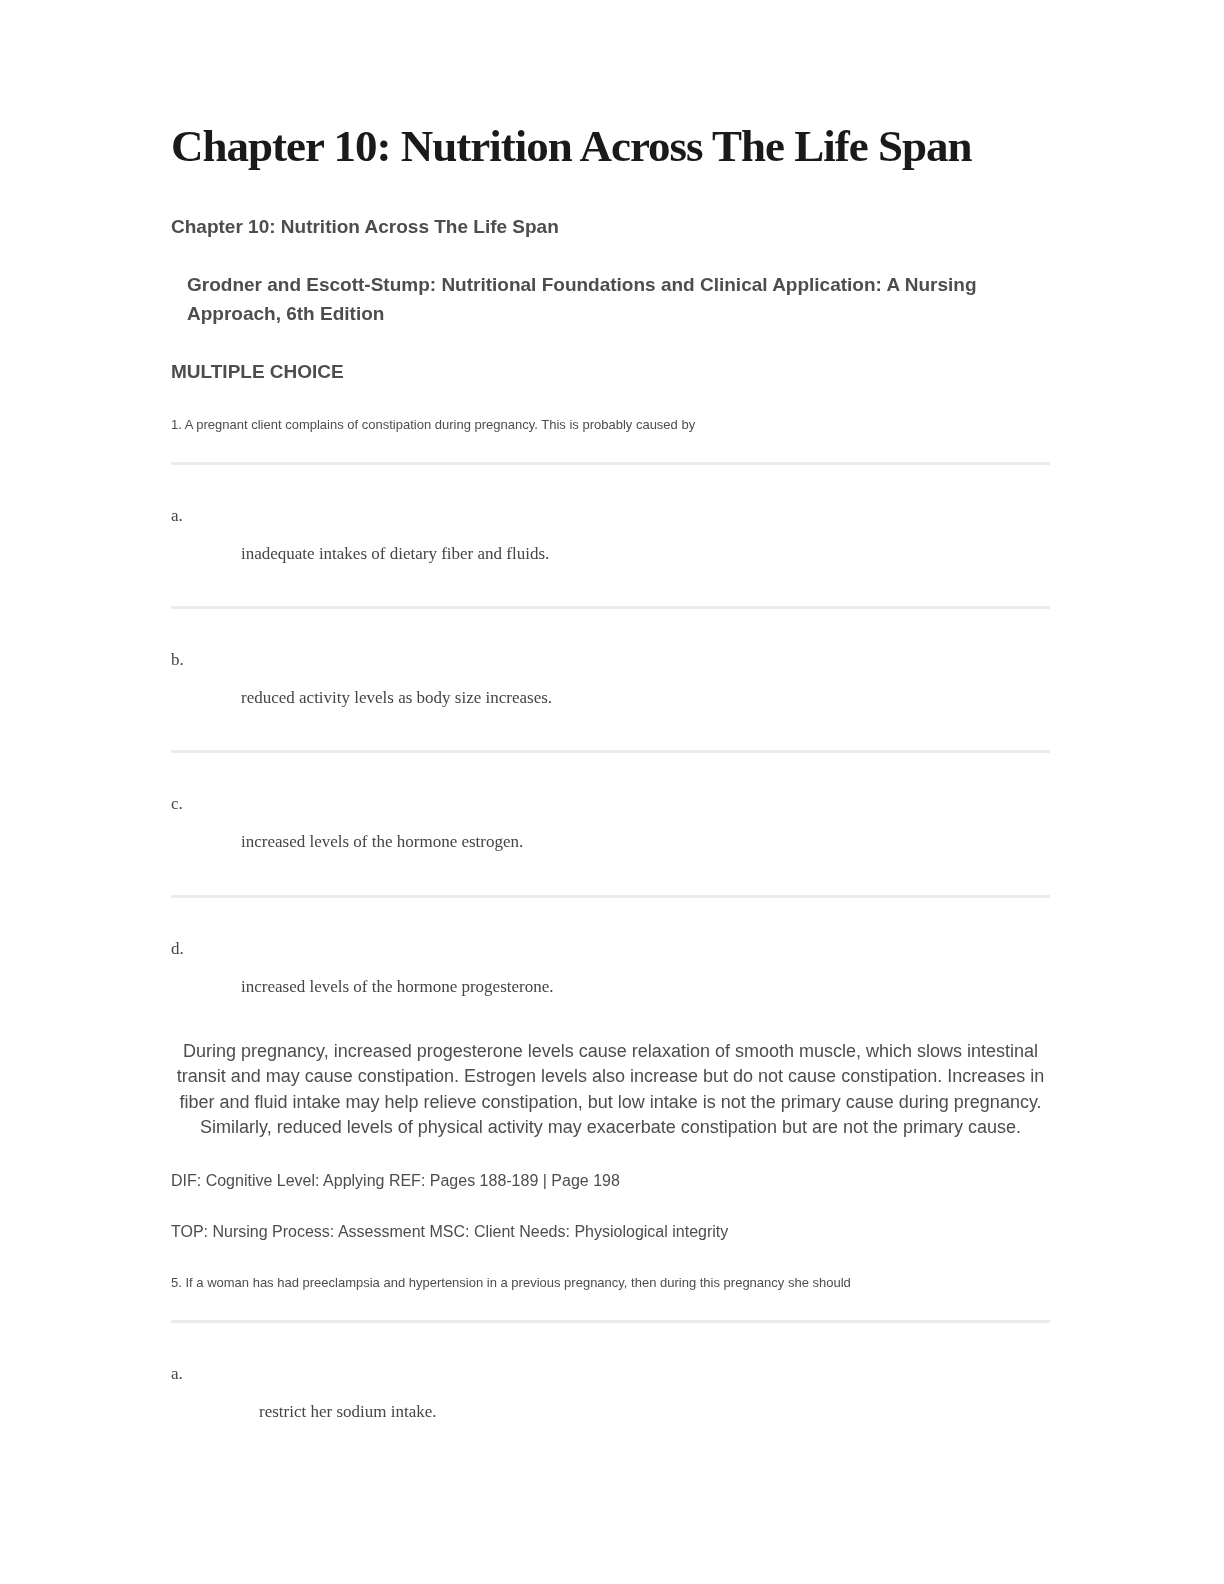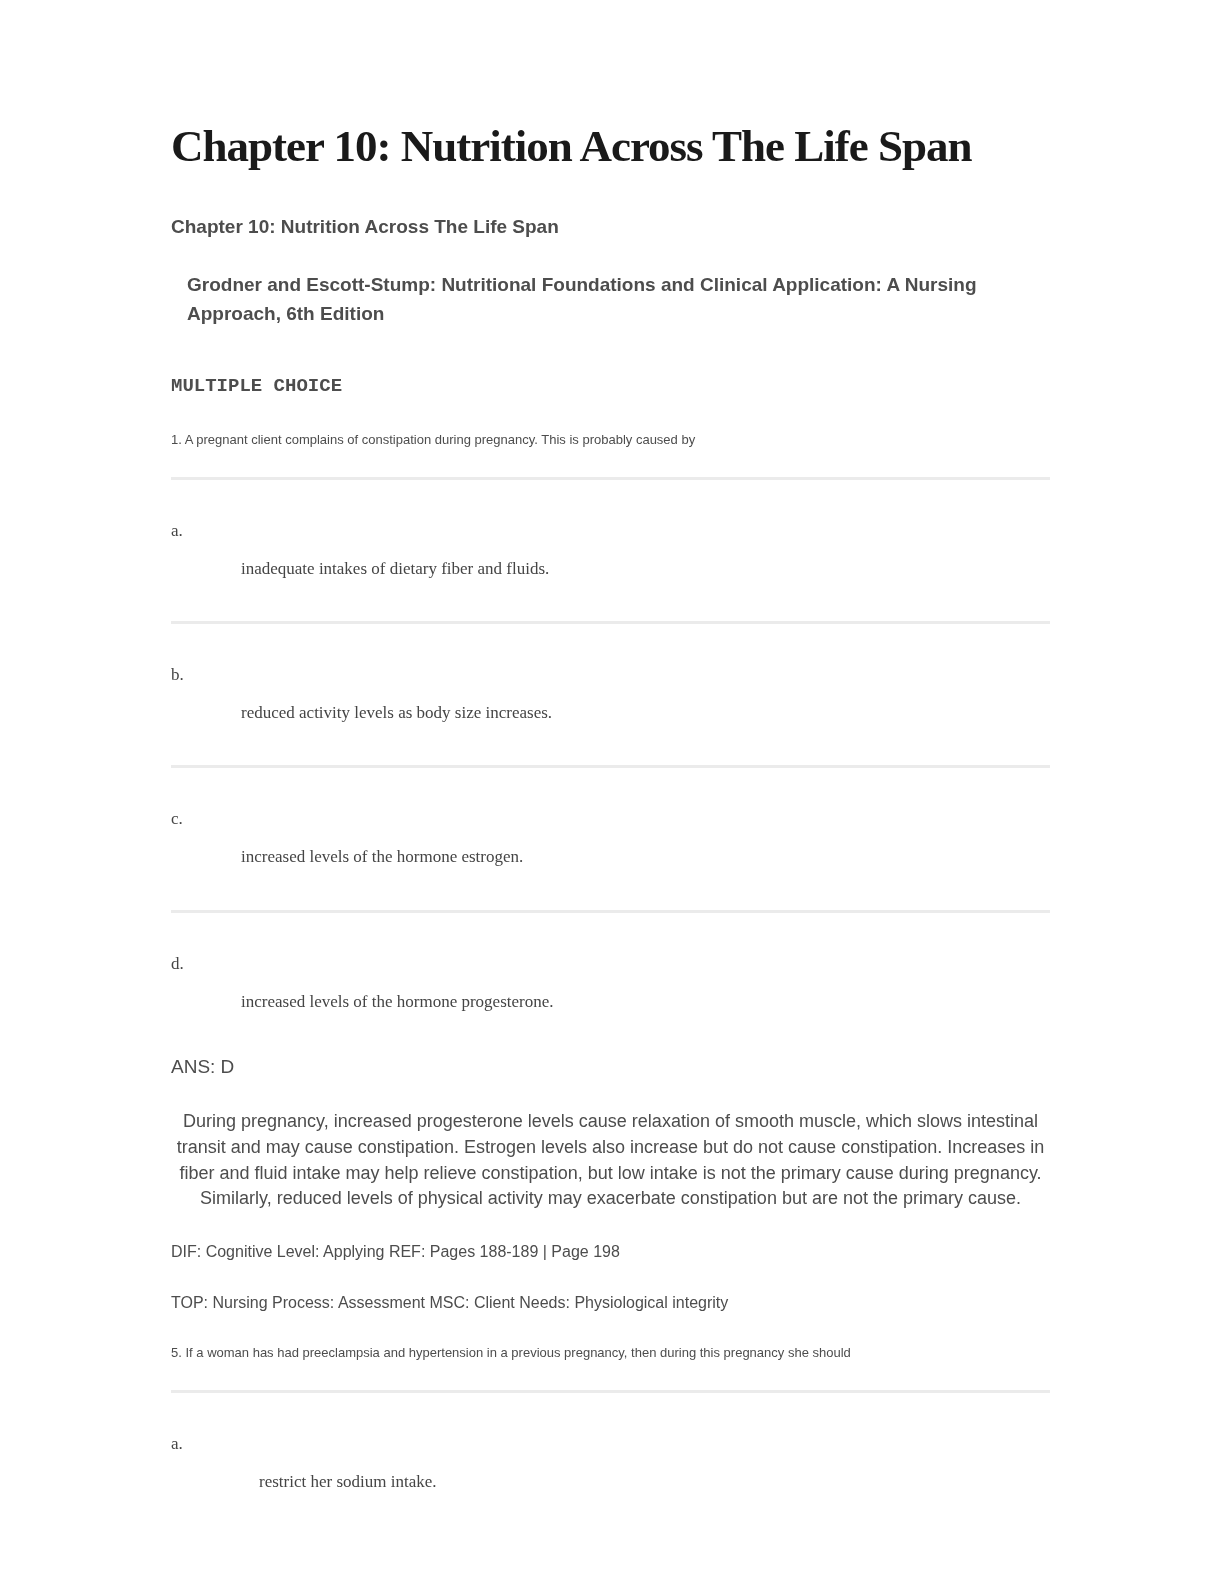--- a/index.html
+++ b/index.html
@@ -30,21 +30,21 @@
   }
   .h-bold {
     margin: 0;
     font-weight: 700;
     font-size: 19px;
     line-height: 1.55;
     color: var(--heading-color, #4d4d4d);
   }
   .subtitle   { margin-top: 38px; }
   .book-title { margin-top: 28px; max-width: 935px; margin-left: 16px; }
-  .section-label { margin-top: 43px; font-family: Liberation Mono, monospace; }
+  .section-label { margin-top: 28px; }
   .q-text {
     margin: 0;
     margin-top: 30px;
     font-size: 13px;
     line-height: 1.45;
     max-width: 940px;
     color: var(--text-color, #4d4d4d);
   }
   .rule {
     height: 3px;
@@ -117,21 +117,20 @@
     <span class="opt-letter">c.</span>
     <span class="opt-text">increased levels of the hormone estrogen.</span>
   </div>
 
   <div class="rule"></div>
   <div class="option-row">
     <span class="opt-letter">d.</span>
     <span class="opt-text">increased levels of the hormone progesterone.</span>
   </div>
 
-  <p class="answer-line">ANS: D</p>
 
   <p class="rationale">During pregnancy, increased progesterone levels cause relaxation of smooth muscle, which slows intestinal transit and may cause constipation. Estrogen levels also increase but do not cause constipation. Increases in fiber and fluid intake may help relieve constipation, but low intake is not the primary cause during pregnancy. Similarly, reduced levels of physical activity may exacerbate constipation but are not the primary cause.</p>
 
   <p class="meta-line">DIF: Cognitive Level: Applying REF: Pages 188-189 | Page 198</p>
 
   <p class="meta-line">TOP: Nursing Process: Assessment MSC: Client Needs: Physiological integrity</p>
 
   <p class="q-text">5. If a woman has had preeclampsia and hypertension in a previous pregnancy, then during this pregnancy she should</p>
 
   <div class="rule"></div>

